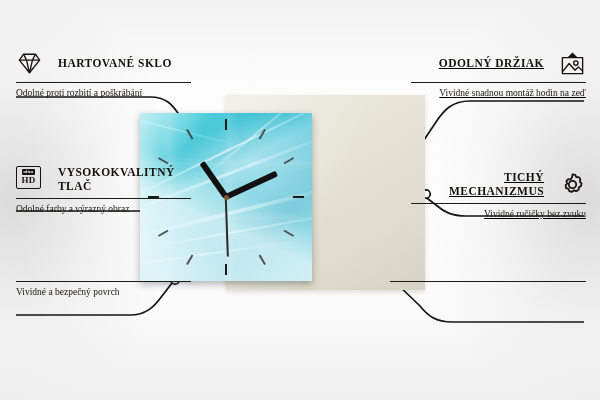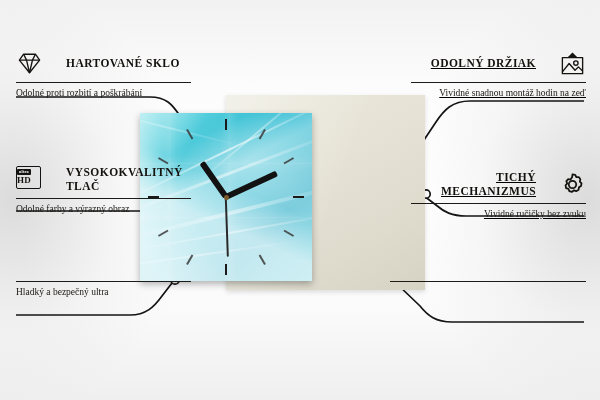--- a/index.html
+++ b/index.html
@@ -71,29 +71,29 @@
   .mech .d3{ left:5px; top:16px; width:20px; height:5px;}
   .pad { position:absolute; left:110px; top:153px; width:17px; height:16px; background:linear-gradient(150deg,#f7a61b,#e08c06); box-shadow:2px 2px 0 rgba(200,200,190,.55); }
 
   
   svg#lines { position:absolute; inset:0; width:600px; height:400px; pointer-events:none; }
 
   
   .feat { position:absolute; width:175px; }
   .feat.left  { left:16px;  text-align:left; }
   .feat.right { right:14px; text-align:right;text-decoration:underline; }
-  .ftop { display:flex; align-items:center; gap:23px; }
+  .ftop { display:flex; align-items:center; gap:15px; }
   .feat.right .ftop { flex-direction:row-reverse; }
   .ficon { flex:0 0 auto; width:27px; height:27px; color:#15130f; }
   .ficon svg { display:block; width:27px; height:27px; }
   .ftitle { font-size:11.5px; font-weight:bold; letter-spacing:.45px; line-height:1.22; color:#14120e; text-transform:uppercase; }
   .rule { height:1px; background:#1d1b17; margin:5px 0 4px; }
   .fdesc { font-size:9.5px; line-height:1.32; color:#1a1814; }
 
-  .hdbox { width:25px; height:23px; border:1.6px solid #15130f; border-radius:2px; display:flex; flex-direction:column; align-items:flex-start; justify-content:center; }
+  .hdbox { width:25px; height:23px; border:1.6px solid #15130f; border-radius:2px; display:flex; flex-direction:column; align-items:center; justify-content:center; }
   .hdbox .u { font-size:4.2px; font-weight:bold; letter-spacing:.2px; line-height:1; background:#15130f; color:#fff; padding:.7px 2px; border-radius:1px; }
   .hdbox .h { font-size:9px; font-weight:bold; line-height:1; margin-top:1px; letter-spacing:.2px; }
 </style>
 </head>
 <body>
 
 <div id="stage">
 
   <svg id="lines" viewBox="0 0 600 400">
     <g fill="none" stroke="#141414" stroke-width="1.7">
@@ -183,21 +183,21 @@
           </span>
       </span>
       <span class="ftitle">VYSOKOKVALITNÝ TLAČ</span>
     </div>
     <div class="rule"></div>
     <div class="fdesc">Odolné farby a výrazný obraz</div>
   </div>
 
   <div class="feat left" style="top:276px">
     <div class="rule"></div>
-    <div class="fdesc">Hladký a bezpečný ultra</div>
+    <div class="fdesc">Vividné a bezpečný povrch</div>
   </div>
 
   <div class="feat right" style="top:50px">
     <div class="ftop">
       <span class="ficon">
         <svg viewBox="0 0 32 32" fill="none" stroke="currentColor" stroke-width="1.6" stroke-linejoin="round">
           <path d="M16 3 L10 9 H22 Z" fill="currentColor" stroke="none"></path>
           <rect x="4" y="9" width="24" height="19"></rect>
           <circle cx="20" cy="15.5" r="2.6"></circle>
           <path d="M4 26 L12 16 L19 24 L23 20 L28 25"></path>

